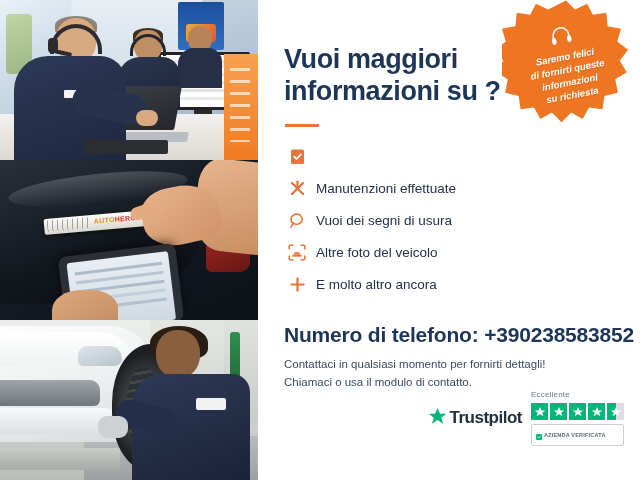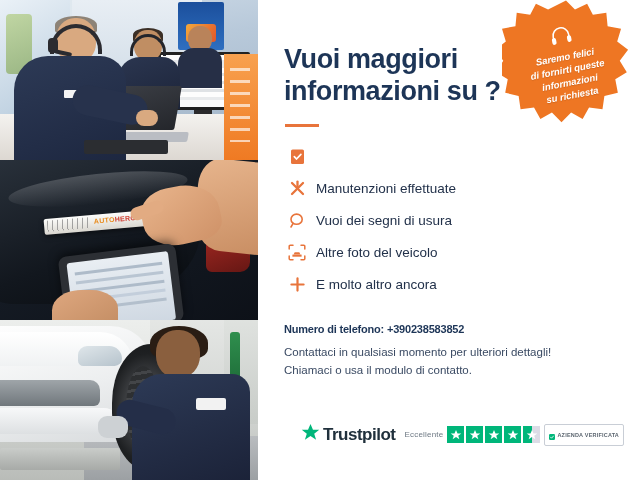--- a/index.html
+++ b/index.html
@@ -175,28 +175,28 @@
   .headline { color:#1d3557; font-size:27px; font-weight:bold; line-height:1.18;
               letter-spacing:-.4px; max-width:240px; }
   .rule { width:34px; height:3px; background:#e8743b; margin:16px 0 16px 1px; }
 
   .feature-list { list-style:none; }
   .feature { display:flex; align-items:center; height:28px; margin-bottom:4px; }
   .feature .ico { width:26px; flex:0 0 26px; display:flex; align-items:center; justify-content:center;
                   color:#e8743b; }
   .feature .lbl { color:#22314a; font-size:13.5px; margin-left:6px; white-space:nowrap; }
 
-  .phone { margin-top:24px; color:#1d3557; font-size:11px; font-weight:bold; letter-spacing:-.2px; }
+  .phone { margin-top:24px; color:#1d3557; font-size:21px; font-weight:bold; letter-spacing:-.2px; }
   .sub { margin-top:9px; color:#3a4a63; font-size:11.5px; line-height:1.55; }
 
   
   .trust { position:absolute; right:16px; bottom:34px; display:flex; align-items:center; gap:9px; }
   .tp-logo { display:flex; align-items:center; gap:3px; }
   .tp-word { color:#20303c; font-size:17px; font-weight:bold; letter-spacing:-.5px; }
-  .tp-right { display:flex; flex-direction:row; align-items:center; gap:4px; }
+  .tp-right { display:flex; flex-direction:column; gap:4px; }
   .tp-ecc { color:#6d7883; font-size:8px; letter-spacing:.2px; }
   .stars { display:flex; gap:2px; }
   .star-box { width:17px; height:17px; background:#00b67a; display:flex; align-items:center;
               justify-content:center; position:relative; }
   .star-box.half { background:#dcdce6; }
   .star-box.half:before { content:""; position:absolute; left:0; top:0; width:50%; height:100%;
               background:#00b67a; }
   .star-box svg { position:relative; z-index:2; }
   .verif { display:flex; align-items:center; gap:2px; border:1px solid #c9ced6;
               padding:1px 4px; border-radius:2px; background:#fff; }
@@ -362,21 +362,21 @@
             </g>
           </svg>
         </span>
         <span class="lbl">E molto altro ancora</span>
       </li>
 
     </ul>
 
     <div class="phone">Numero di telefono: +390238583852</div>
     <div class="sub">
-      <div>Contattaci in qualsiasi momento per ulteriori dettagli!</div>
+      <div>Contattaci in qualsiasi momento per fornirti dettagli!</div>
       <div>Chiamaci o usa il modulo di contatto.</div>
     </div>
 
     <div class="trust">
       <div class="tp-logo">
         <span>
           <svg width="19" height="19" viewBox="0 0 20 20">
             <polygon points="10,1 12.6,7.2 19.2,7.2 13.9,11.2 15.9,17.6 10,13.7 4.1,17.6 6.1,11.2 0.8,7.2 7.4,7.2" fill="#00b67a"></polygon>
           </svg>
         </span>

